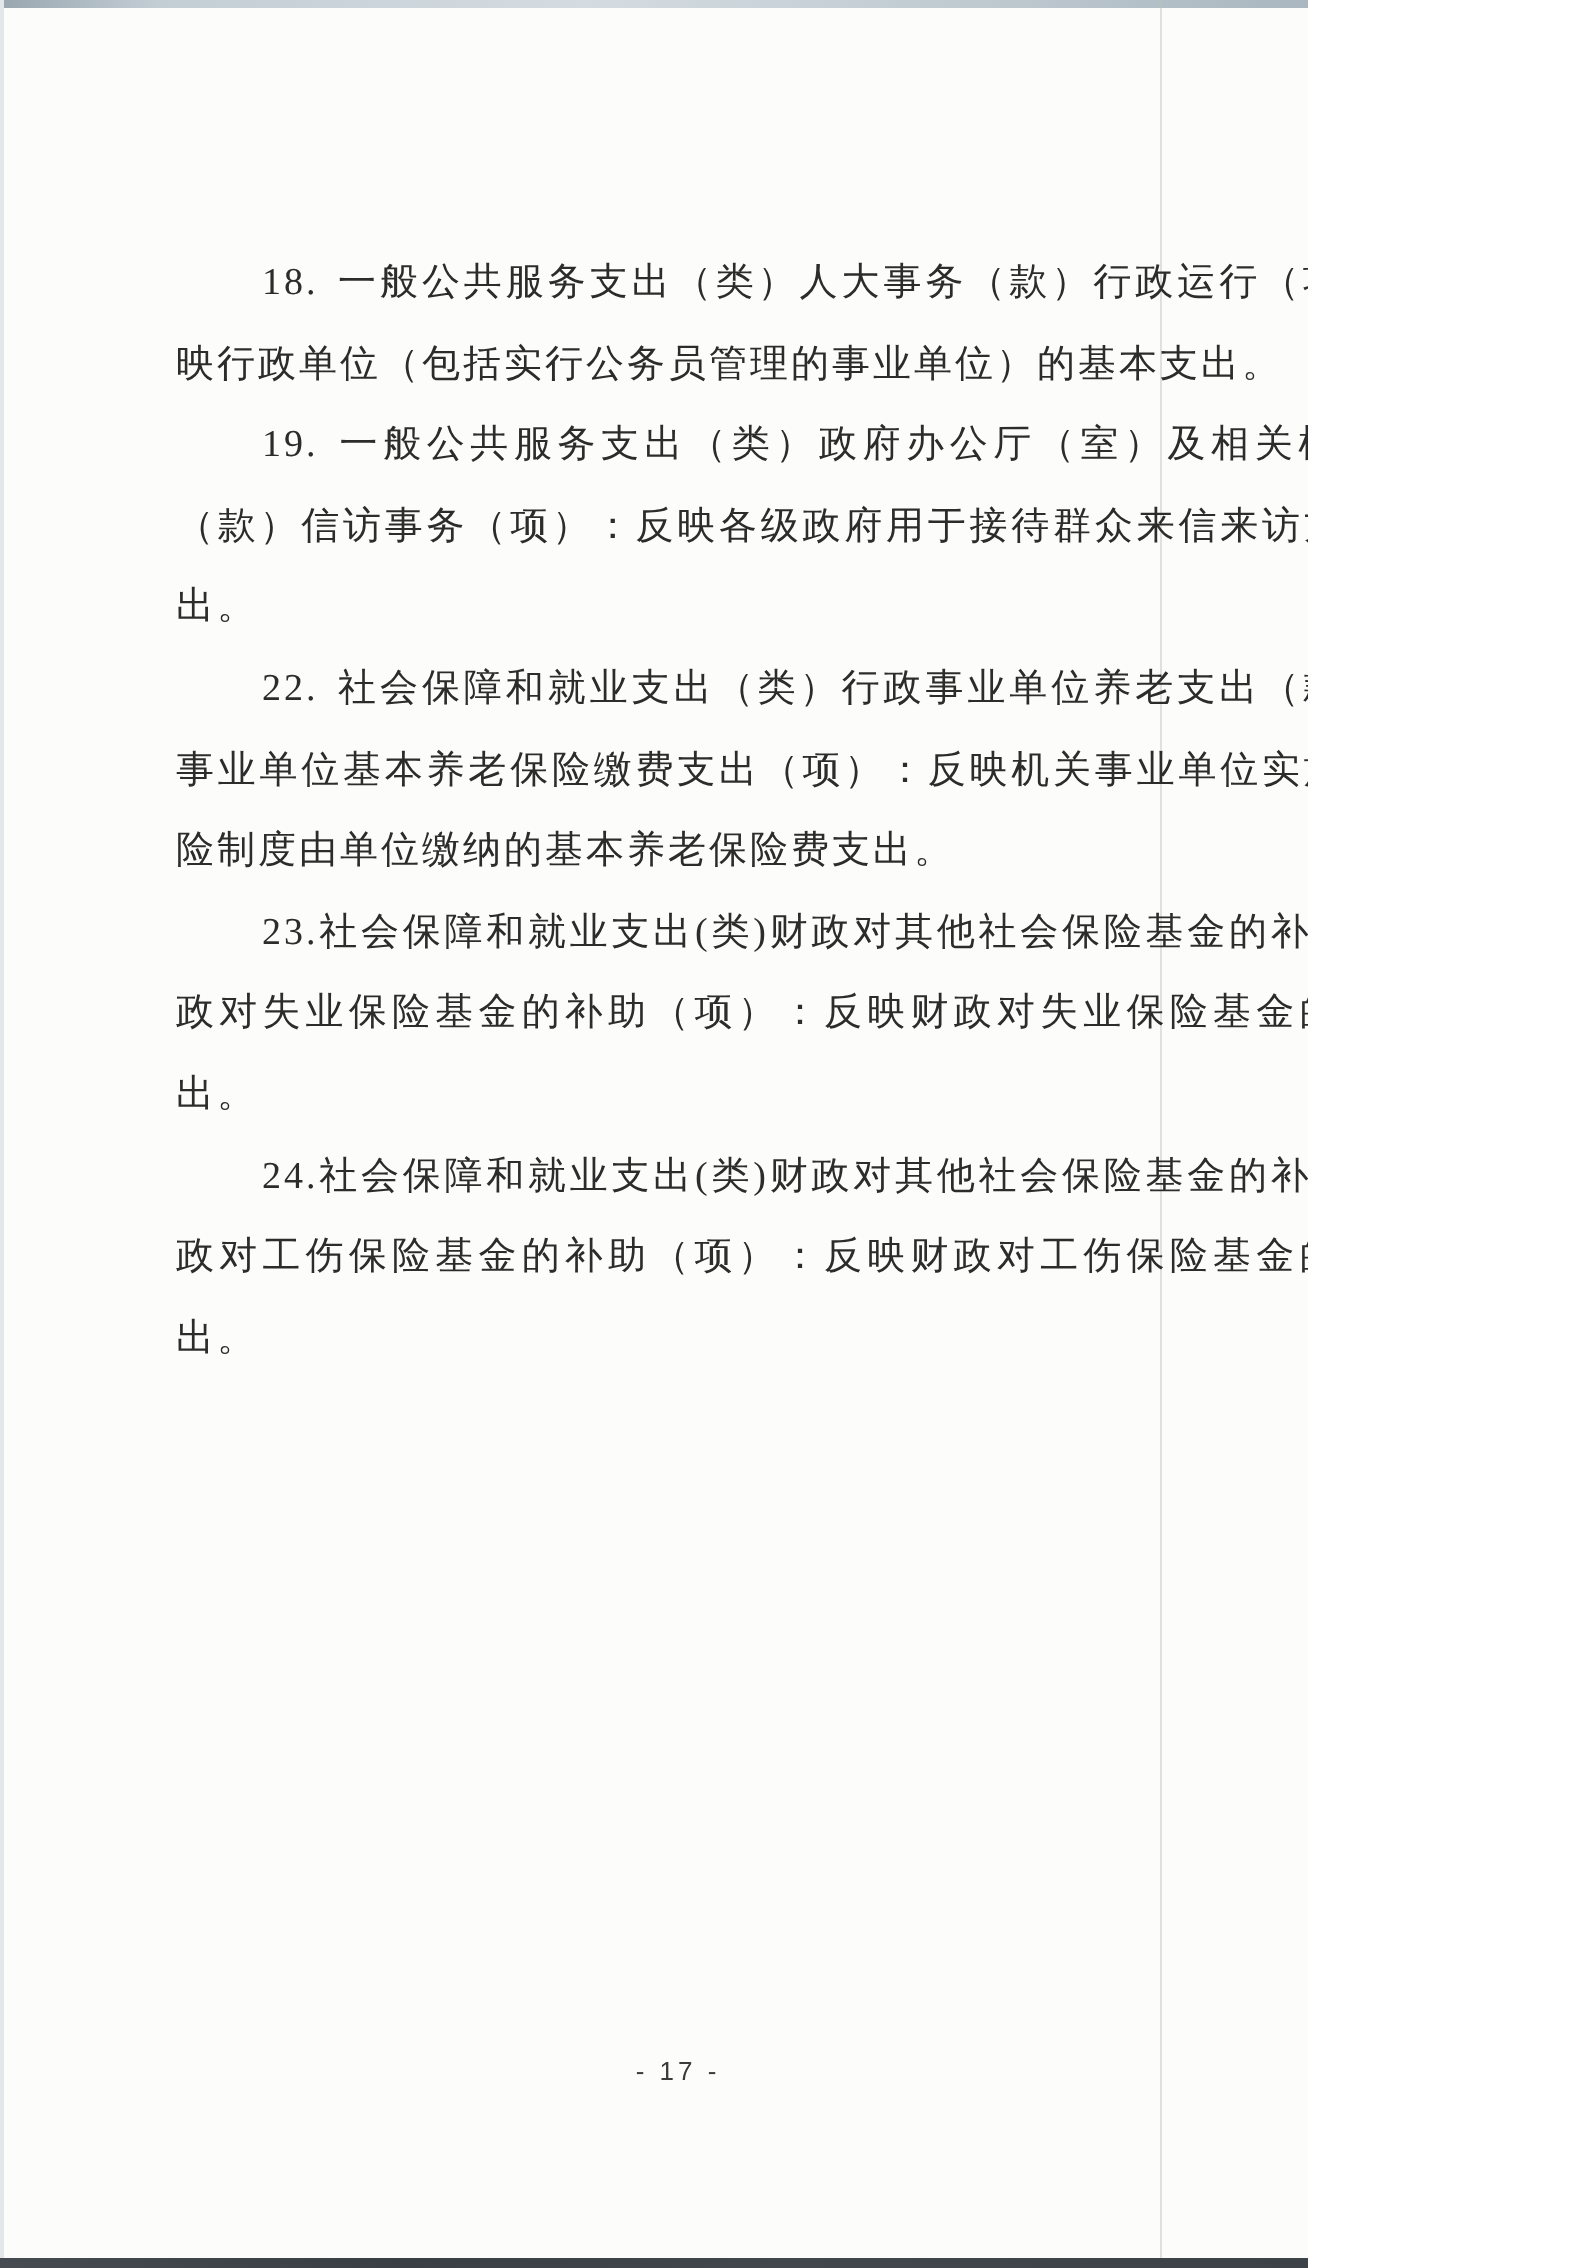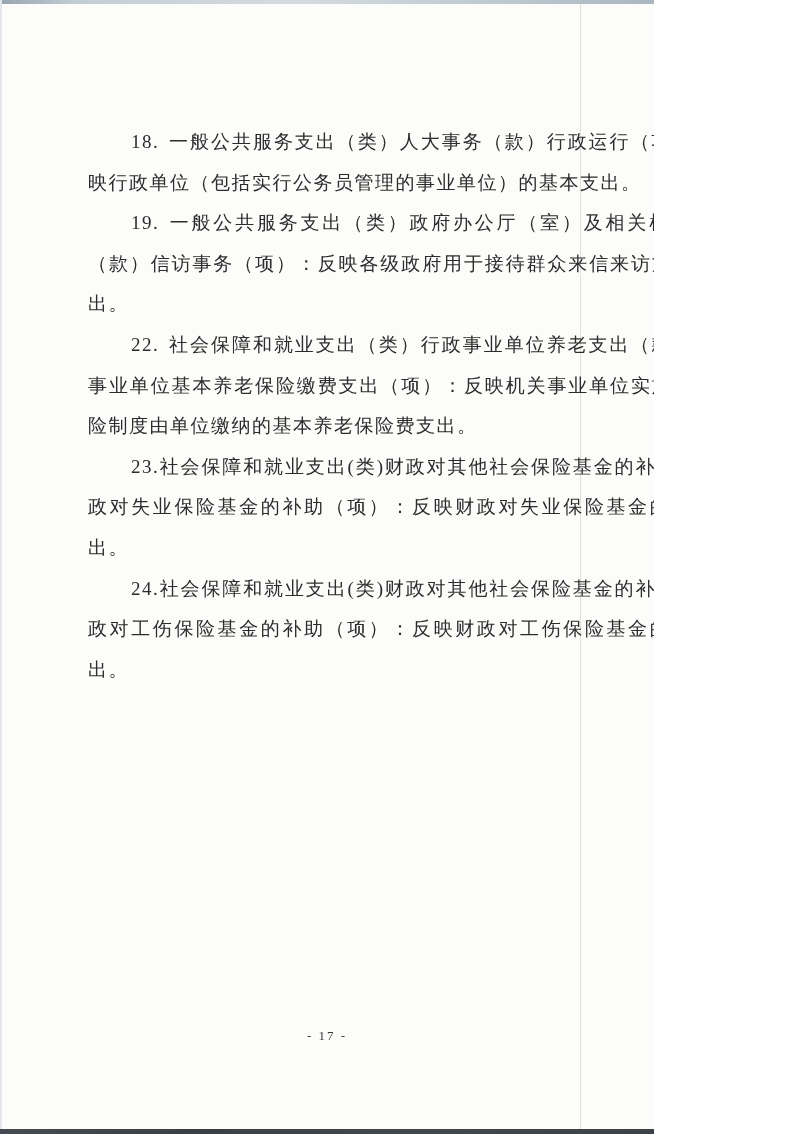--- a/index.html
+++ b/index.html
@@ -63,27 +63,27 @@
     letter-spacing: 1.5px;
     word-spacing: 3px;
     color: #2c2c2c;
     text-align: justify;
     text-justify: inter-ideograph;
     text-indent: 43px;
   }
   .footer {
     position: absolute;
     top: 1028px;
-    left: 0;
+    left: 12px;
     width: 100%;
     text-align: center;
     font-size: 13px;
     letter-spacing: 2px;
     color: #3b3b3b;
-    font-family: Liberation Serif, serif;
+    font-family: Liberation Sans, sans-serif;
   }
 </style>
 </head>
 <body>
 
 <div class="page">
 
   <div class="scan-edge-top"></div>
   <div class="scan-edge-left"></div>
   <div class="scan-line-vertical"></div>

